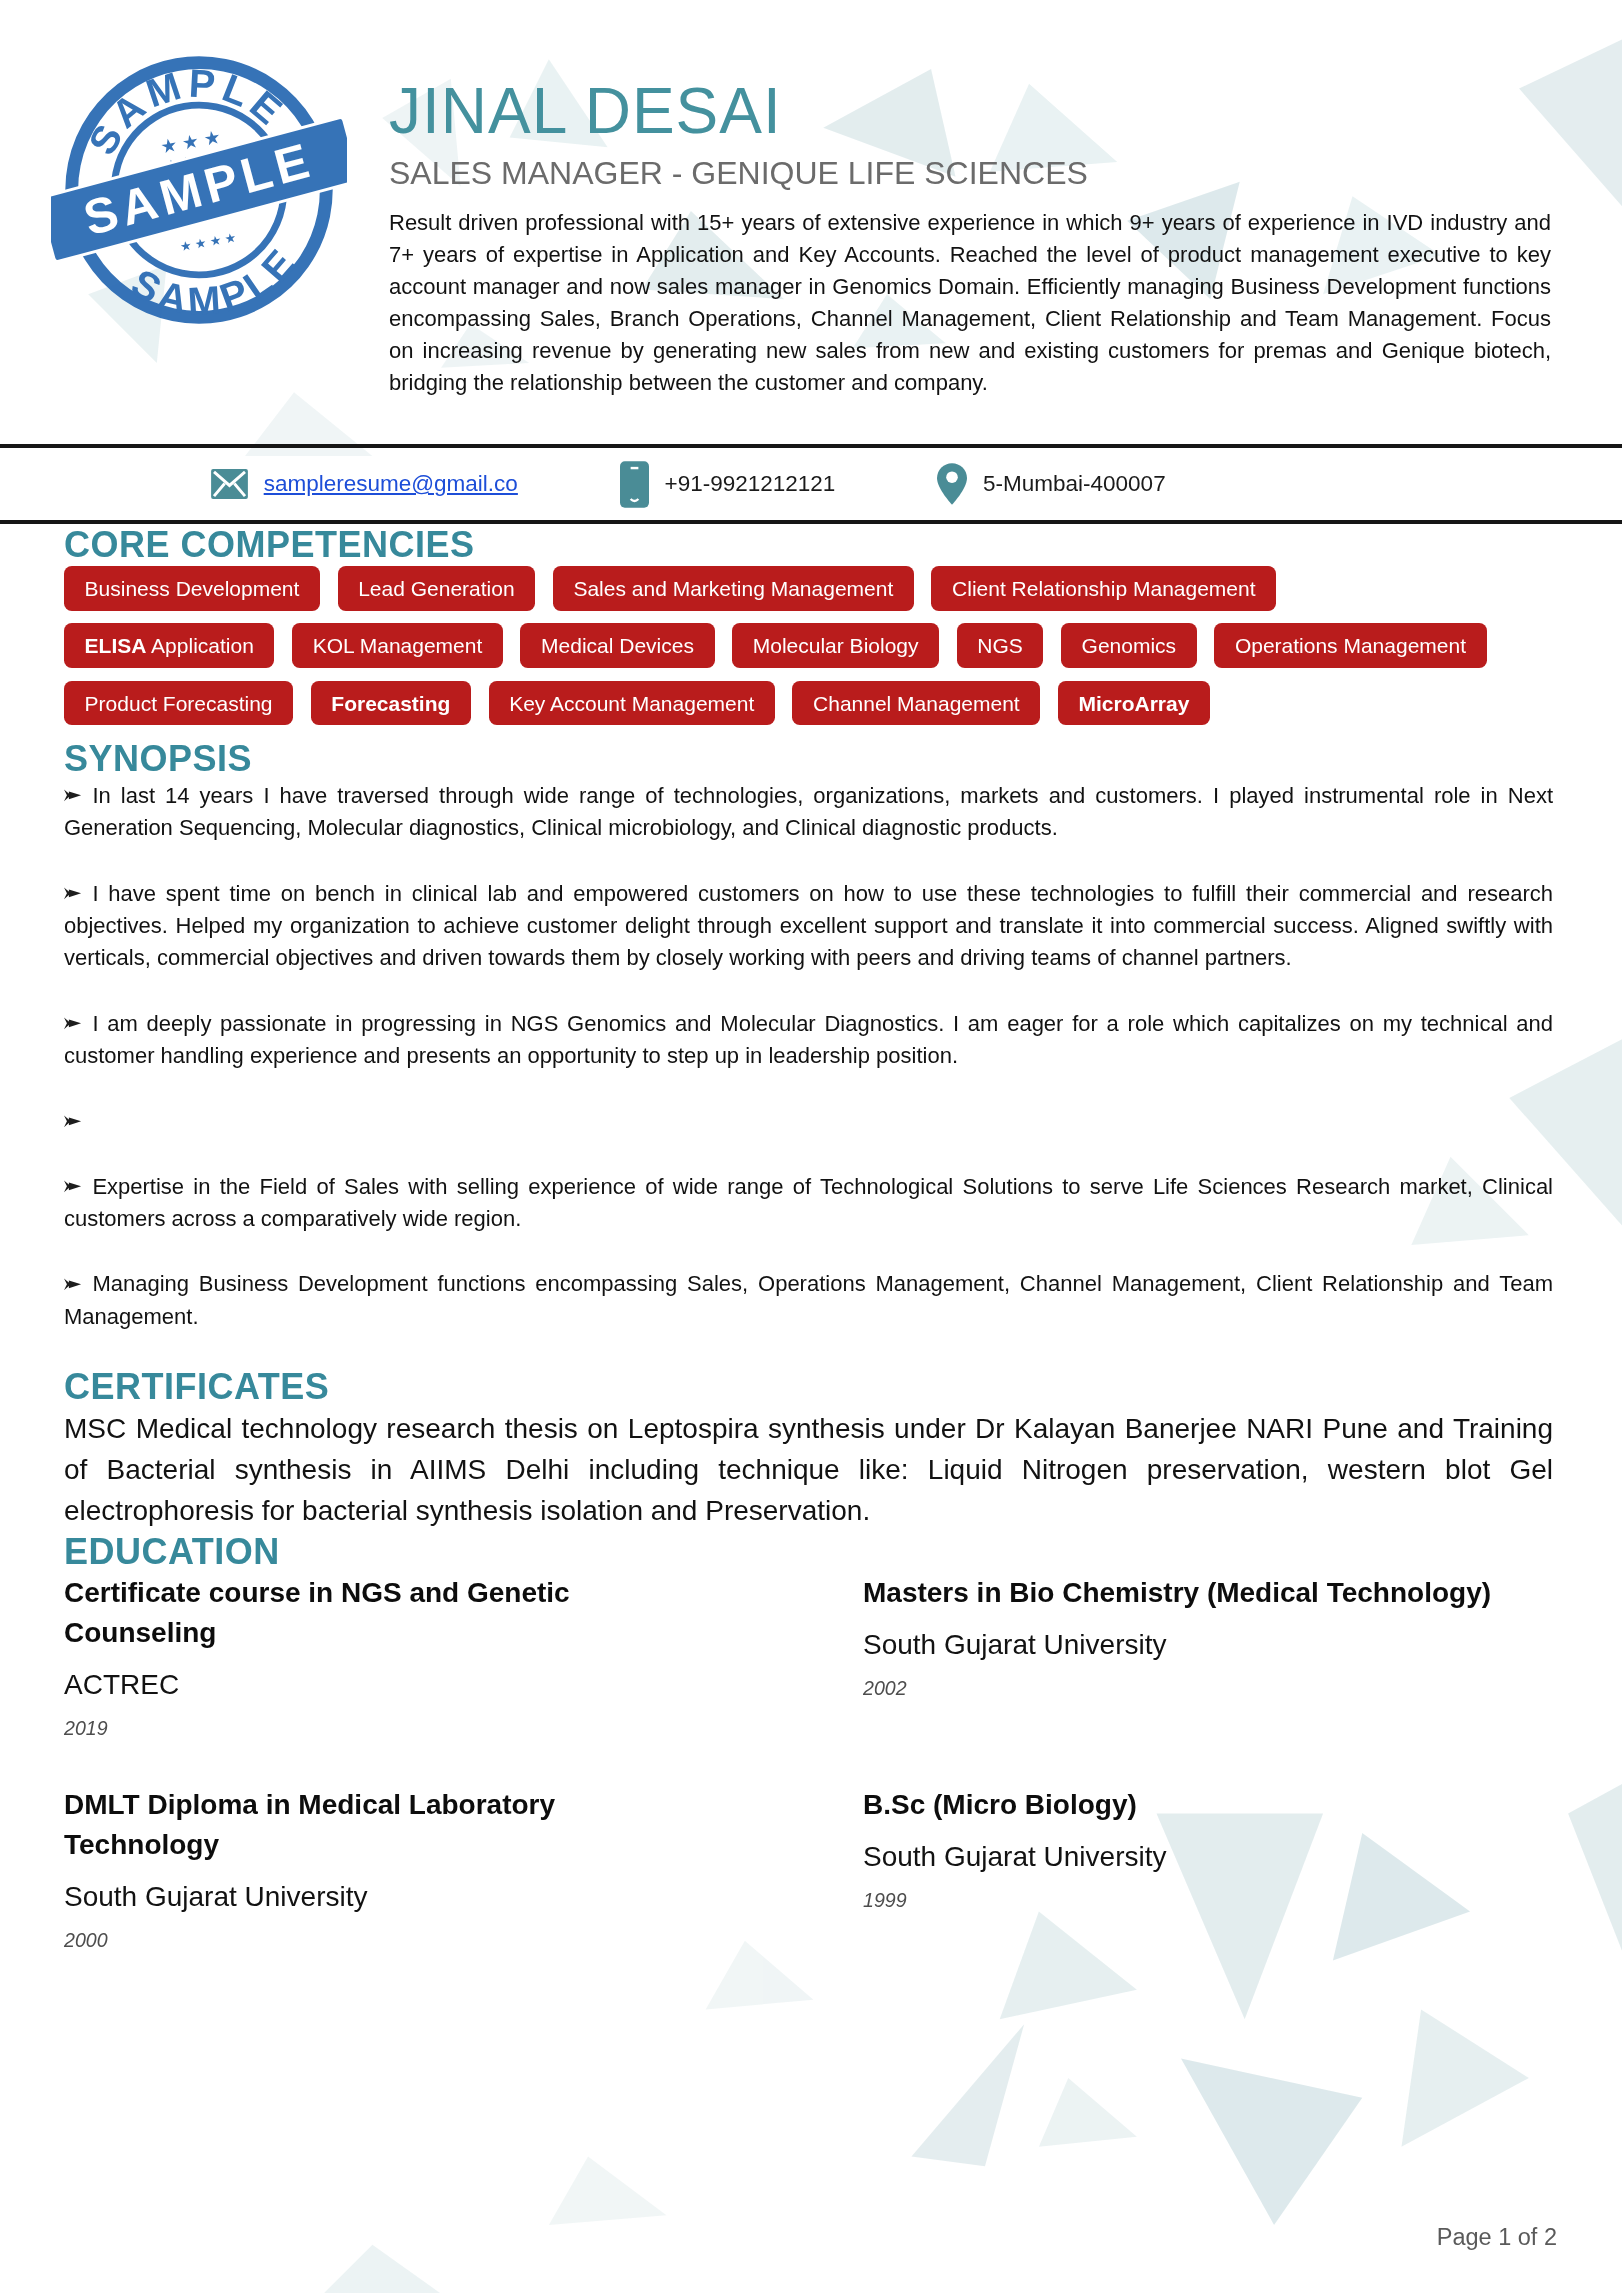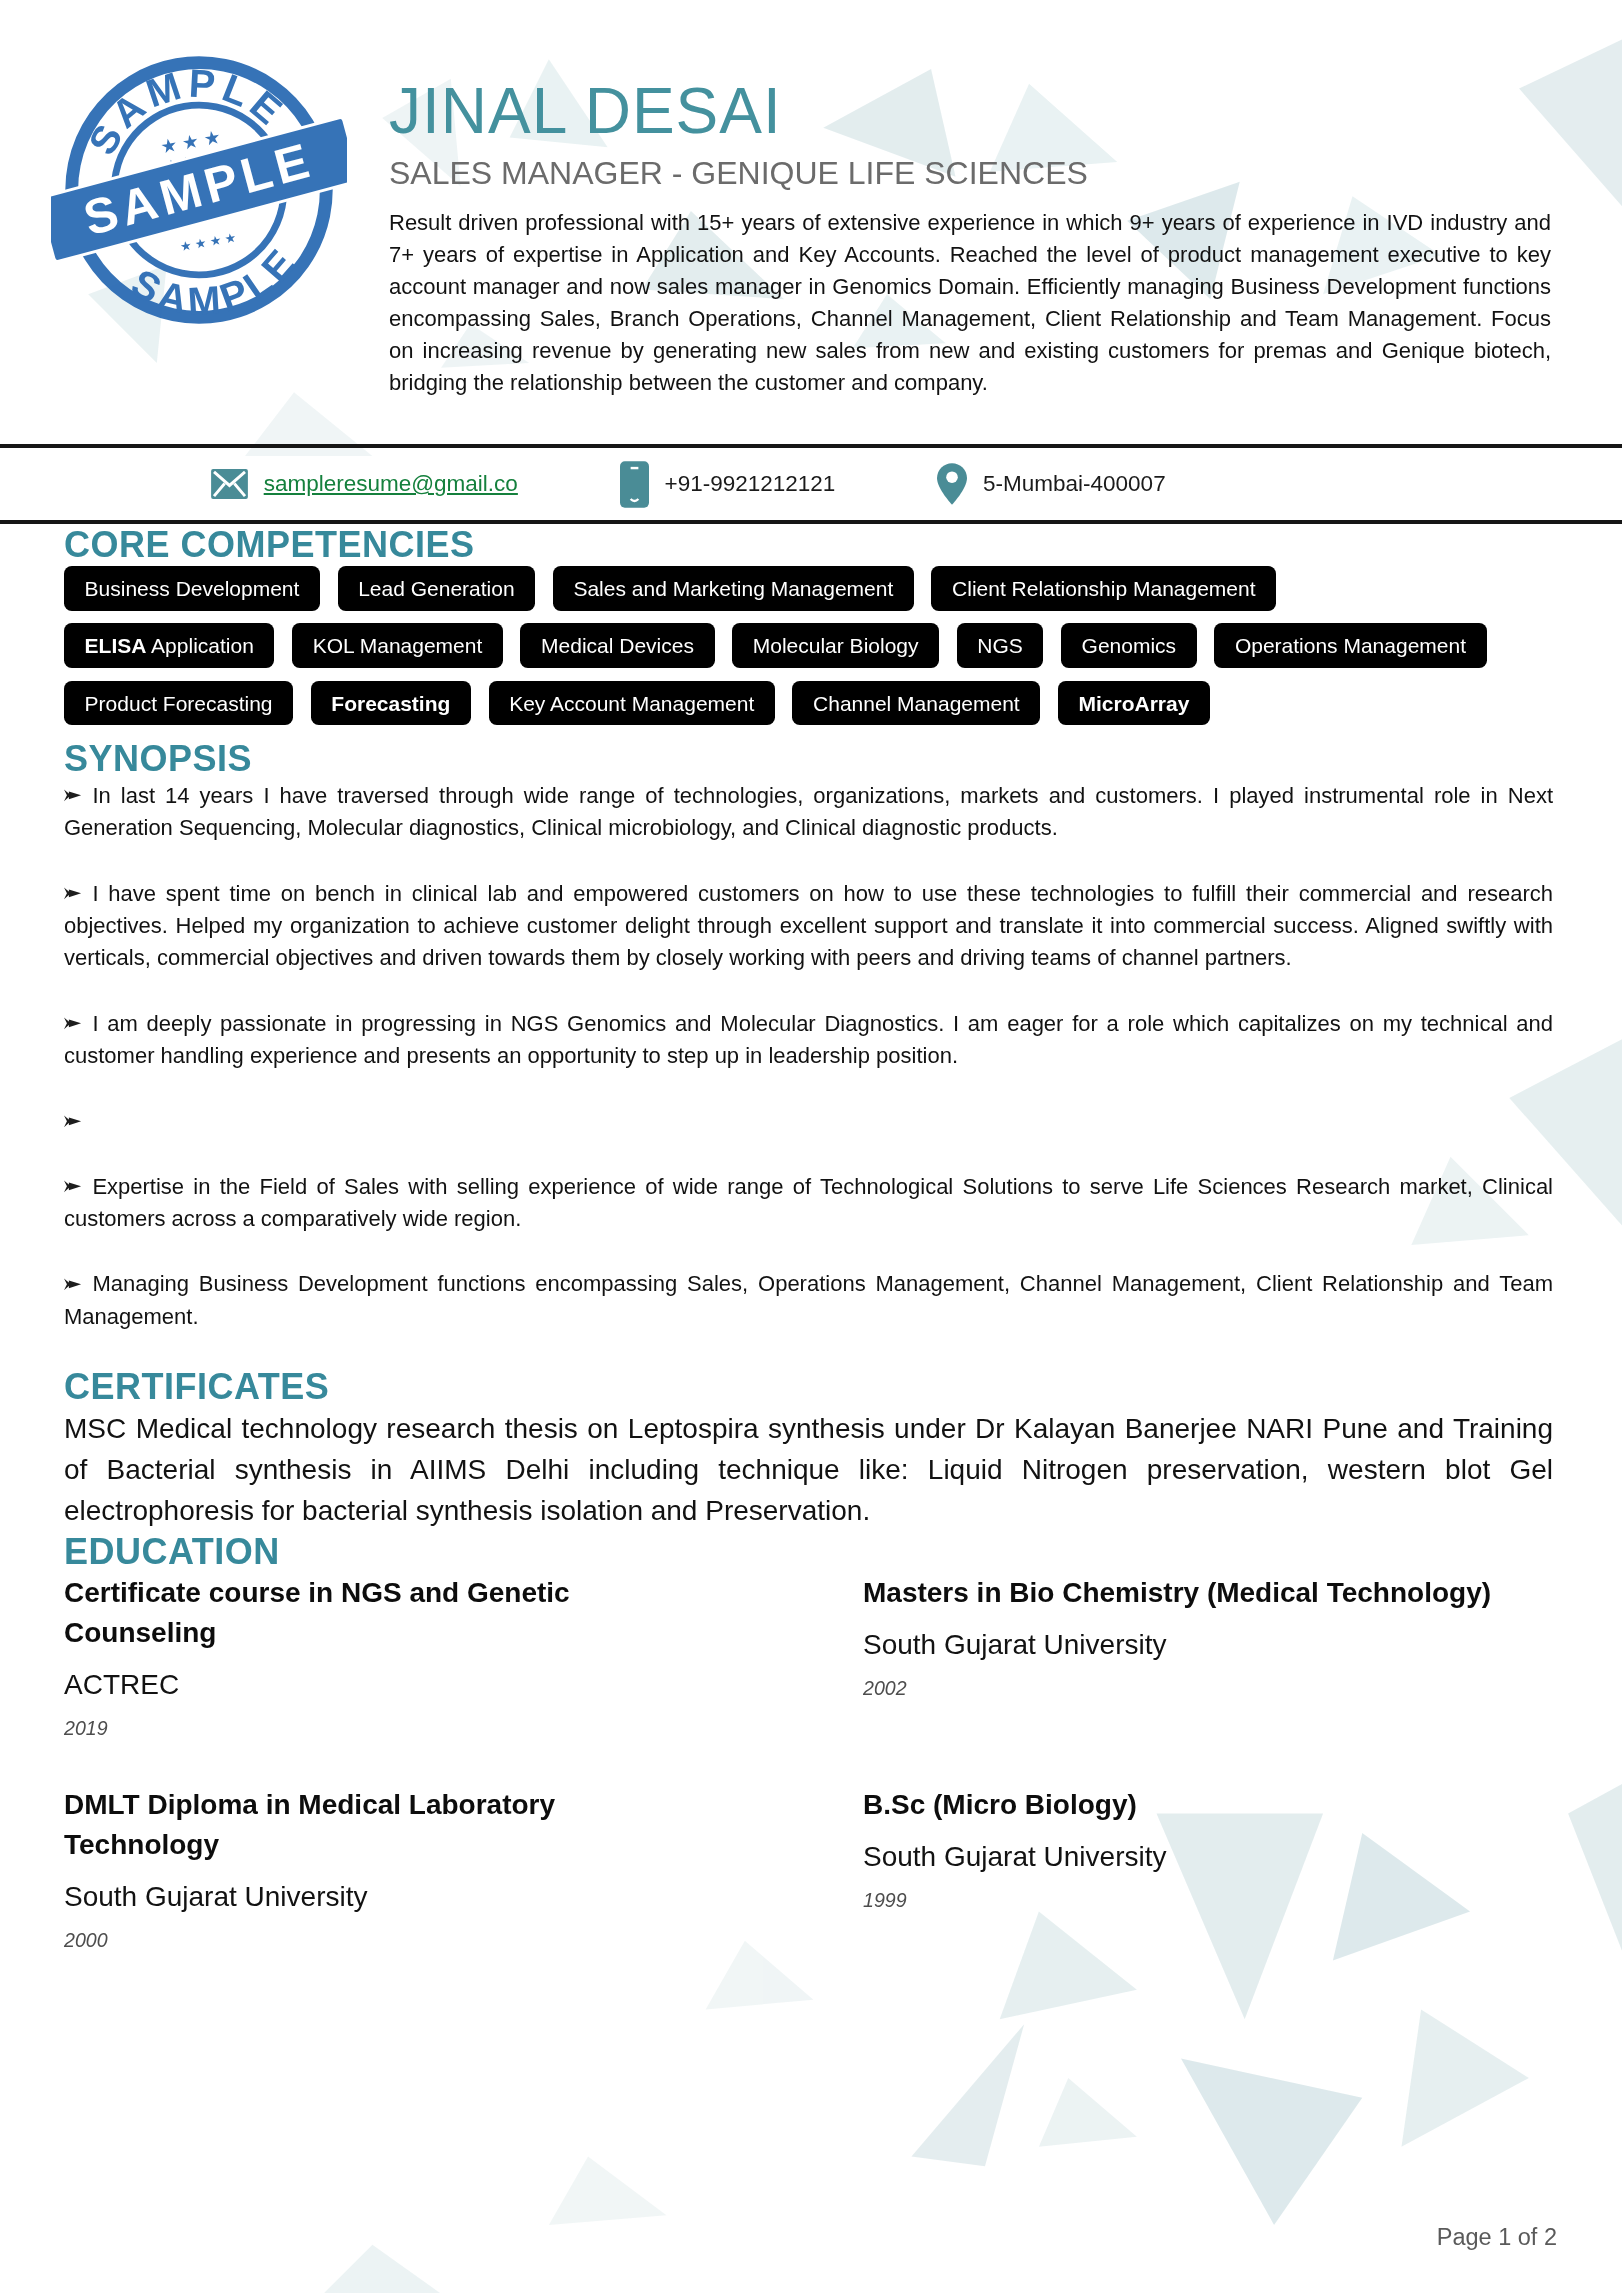--- a/index.html
+++ b/index.html
@@ -14,32 +14,32 @@
   .header-text { margin-left:389px; margin-right:71px;margin-top:24px; }
   .person-name { margin:0; font-size:64px; font-weight:400; color:#44919E; letter-spacing:1px; line-height:1.0; }
   .job-title { margin-top:11.8px; font-size:32px; color:#6b6b6b; }
   .summary { margin:15.7px 0 0 0; font-size:22px; line-height:1.45; color:#121212; text-align:justify; }
 
   
   .contact-bar { margin-top:45px; border-top:4.9px solid #161616; border-bottom:4.9px solid #161616;
                  display:flex; align-items:center; padding:12.7px 0 12.7px 211px; gap:102px; }
   .contact-item { display:flex; align-items:center; gap:15.7px; font-size:22.5px; color:#1b1b1b; }
   .contact-item .cicon { flex:0 0 auto; display:inline-flex; }
-  .email-link { color:#15803d; }
+  .email-link { color:#1d4ed8; }
 
   
   .main { margin:0 69px 0 64px; }
   h2.section-heading { margin:0; font-size:36px; font-weight:bold; color:#37899B; letter-spacing:0.5px; }
   .h-core { margin:27.4px 0 31px 0; }
   .h-syn  { margin:86px 0 33px 0; }
   .h-cert { margin:59px 0 31px 0; }
   .h-edu  { margin:93px 0 37px 0; }
 
   .tag-row { display:flex; flex-wrap:wrap; gap:14.7px 17.6px; margin-bottom:12.7px; }
-  .tag { background:#000000; color:#ffffff; font-size:21px; line-height:1; padding:11.8px 20.6px;
+  .tag { background:#b91c1c; color:#ffffff; font-size:21px; line-height:1; padding:11.8px 20.6px;
          border-radius:7.8px; white-space:nowrap; }
   .tag b { font-weight:bold; }
 
   .bullet { margin:0 0 33px 0; font-size:22px; line-height:1.47; color:#121212; text-align:justify; }
   .arr { display:inline-block; margin-right:10.8px; position:relative; top:-1px; }
   .body-par { margin:0; font-size:28px; line-height:1.47; color:#121212; text-align:justify; }
 
   .edu-grid { display:grid; grid-template-columns:564px 1fr; column-gap:235px; row-gap:45px; }
   .degree { margin:0; font-size:28px; font-weight:bold; color:#0d0d0d; line-height:1.42; }
   .school { margin-top:14px; font-size:28px; color:#121212; line-height:1.3; }

